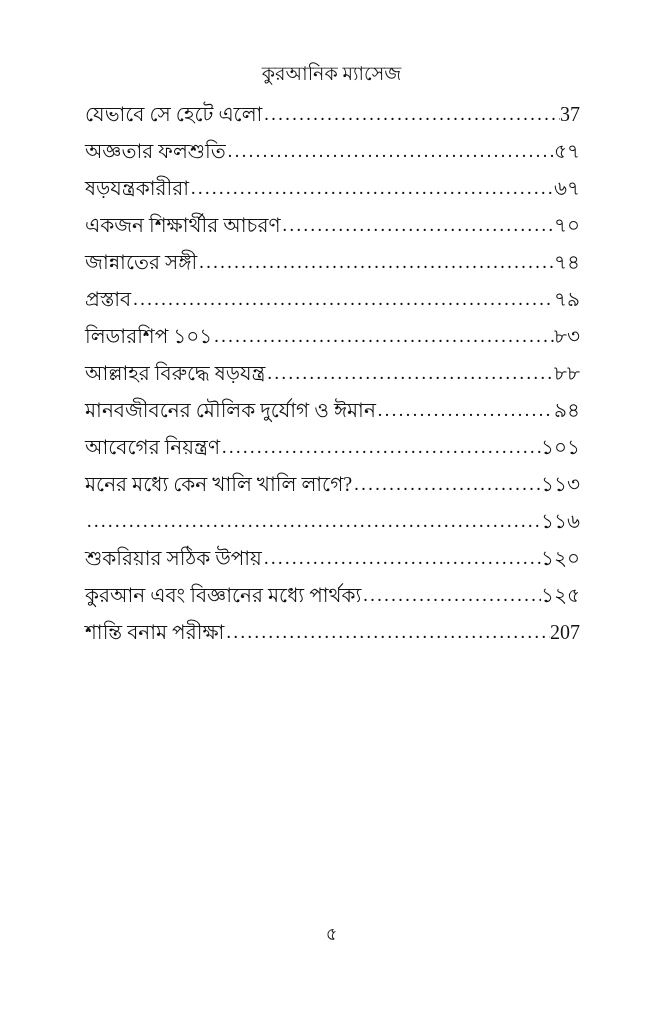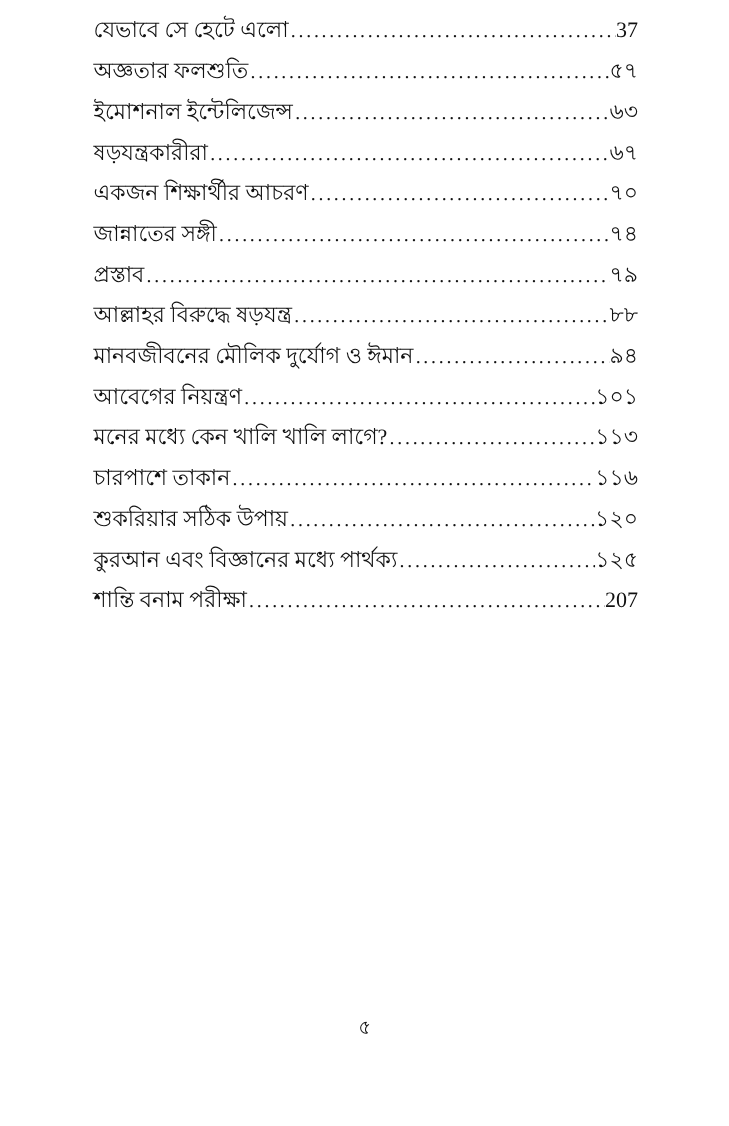--- a/index.html
+++ b/index.html
@@ -64,39 +64,35 @@
     text-align: center;
     font-size: 18px;
     line-height: 24px;
   }
 </style>
 </head>
 <body>
 
 <div class="page">
 
+  <div class="book-title">কুরআনিক ম্যাসেজ</div>
 
   <div class="toc">
   <div class="toc-row">
     <span class="toc-title">যেভাবে সে হেটে এলো</span>
     <span class="toc-dots"></span>
     <span class="toc-page">37</span>
   </div>
 
   <div class="toc-row">
     <span class="toc-title">অজ্ঞতার ফলশুতি</span>
     <span class="toc-dots"></span>
     <span class="toc-page">৫৭</span>
   </div>
 
-  <div class="toc-row">
-    <span class="toc-title">ইমোশনাল ইন্টেলিজেন্স</span>
-    <span class="toc-dots"></span>
-    <span class="toc-page">৬৩</span>
-  </div>
 
   <div class="toc-row">
     <span class="toc-title">ষড়যন্ত্রকারীরা</span>
     <span class="toc-dots"></span>
     <span class="toc-page">৬৭</span>
   </div>
 
   <div class="toc-row">
     <span class="toc-title">একজন শিক্ষার্থীর আচরণ</span>
     <span class="toc-dots"></span>
@@ -108,20 +104,25 @@
     <span class="toc-dots"></span>
     <span class="toc-page">৭৪</span>
   </div>
 
   <div class="toc-row">
     <span class="toc-title">প্রস্তাব</span>
     <span class="toc-dots"></span>
     <span class="toc-page">৭৯</span>
   </div>
 
+  <div class="toc-row">
+    <span class="toc-title">লিডারশিপ ১০১</span>
+    <span class="toc-dots"></span>
+    <span class="toc-page">৮৩</span>
+  </div>
 
   <div class="toc-row">
     <span class="toc-title">আল্লাহর বিরুদ্ধে ষড়যন্ত্র</span>
     <span class="toc-dots"></span>
     <span class="toc-page">৮৮</span>
   </div>
 
   <div class="toc-row">
     <span class="toc-title">মানবজীবনের মৌলিক দুর্যোগ ও ঈমান</span>
     <span class="toc-dots"></span>
@@ -135,21 +136,20 @@
   </div>
 
 
   <div class="toc-row">
     <span class="toc-title">মনের মধ্যে কেন খালি খালি লাগে?</span>
     <span class="toc-dots"></span>
     <span class="toc-page">১১৩</span>
   </div>
 
   <div class="toc-row">
-    <span class="toc-title">চারপাশে তাকান</span>
     <span class="toc-dots"></span>
     <span class="toc-page">১১৬</span>
   </div>
 
   <div class="toc-row">
     <span class="toc-title">শুকরিয়ার সঠিক উপায়</span>
     <span class="toc-dots"></span>
     <span class="toc-page">১২০</span>
   </div>
 

